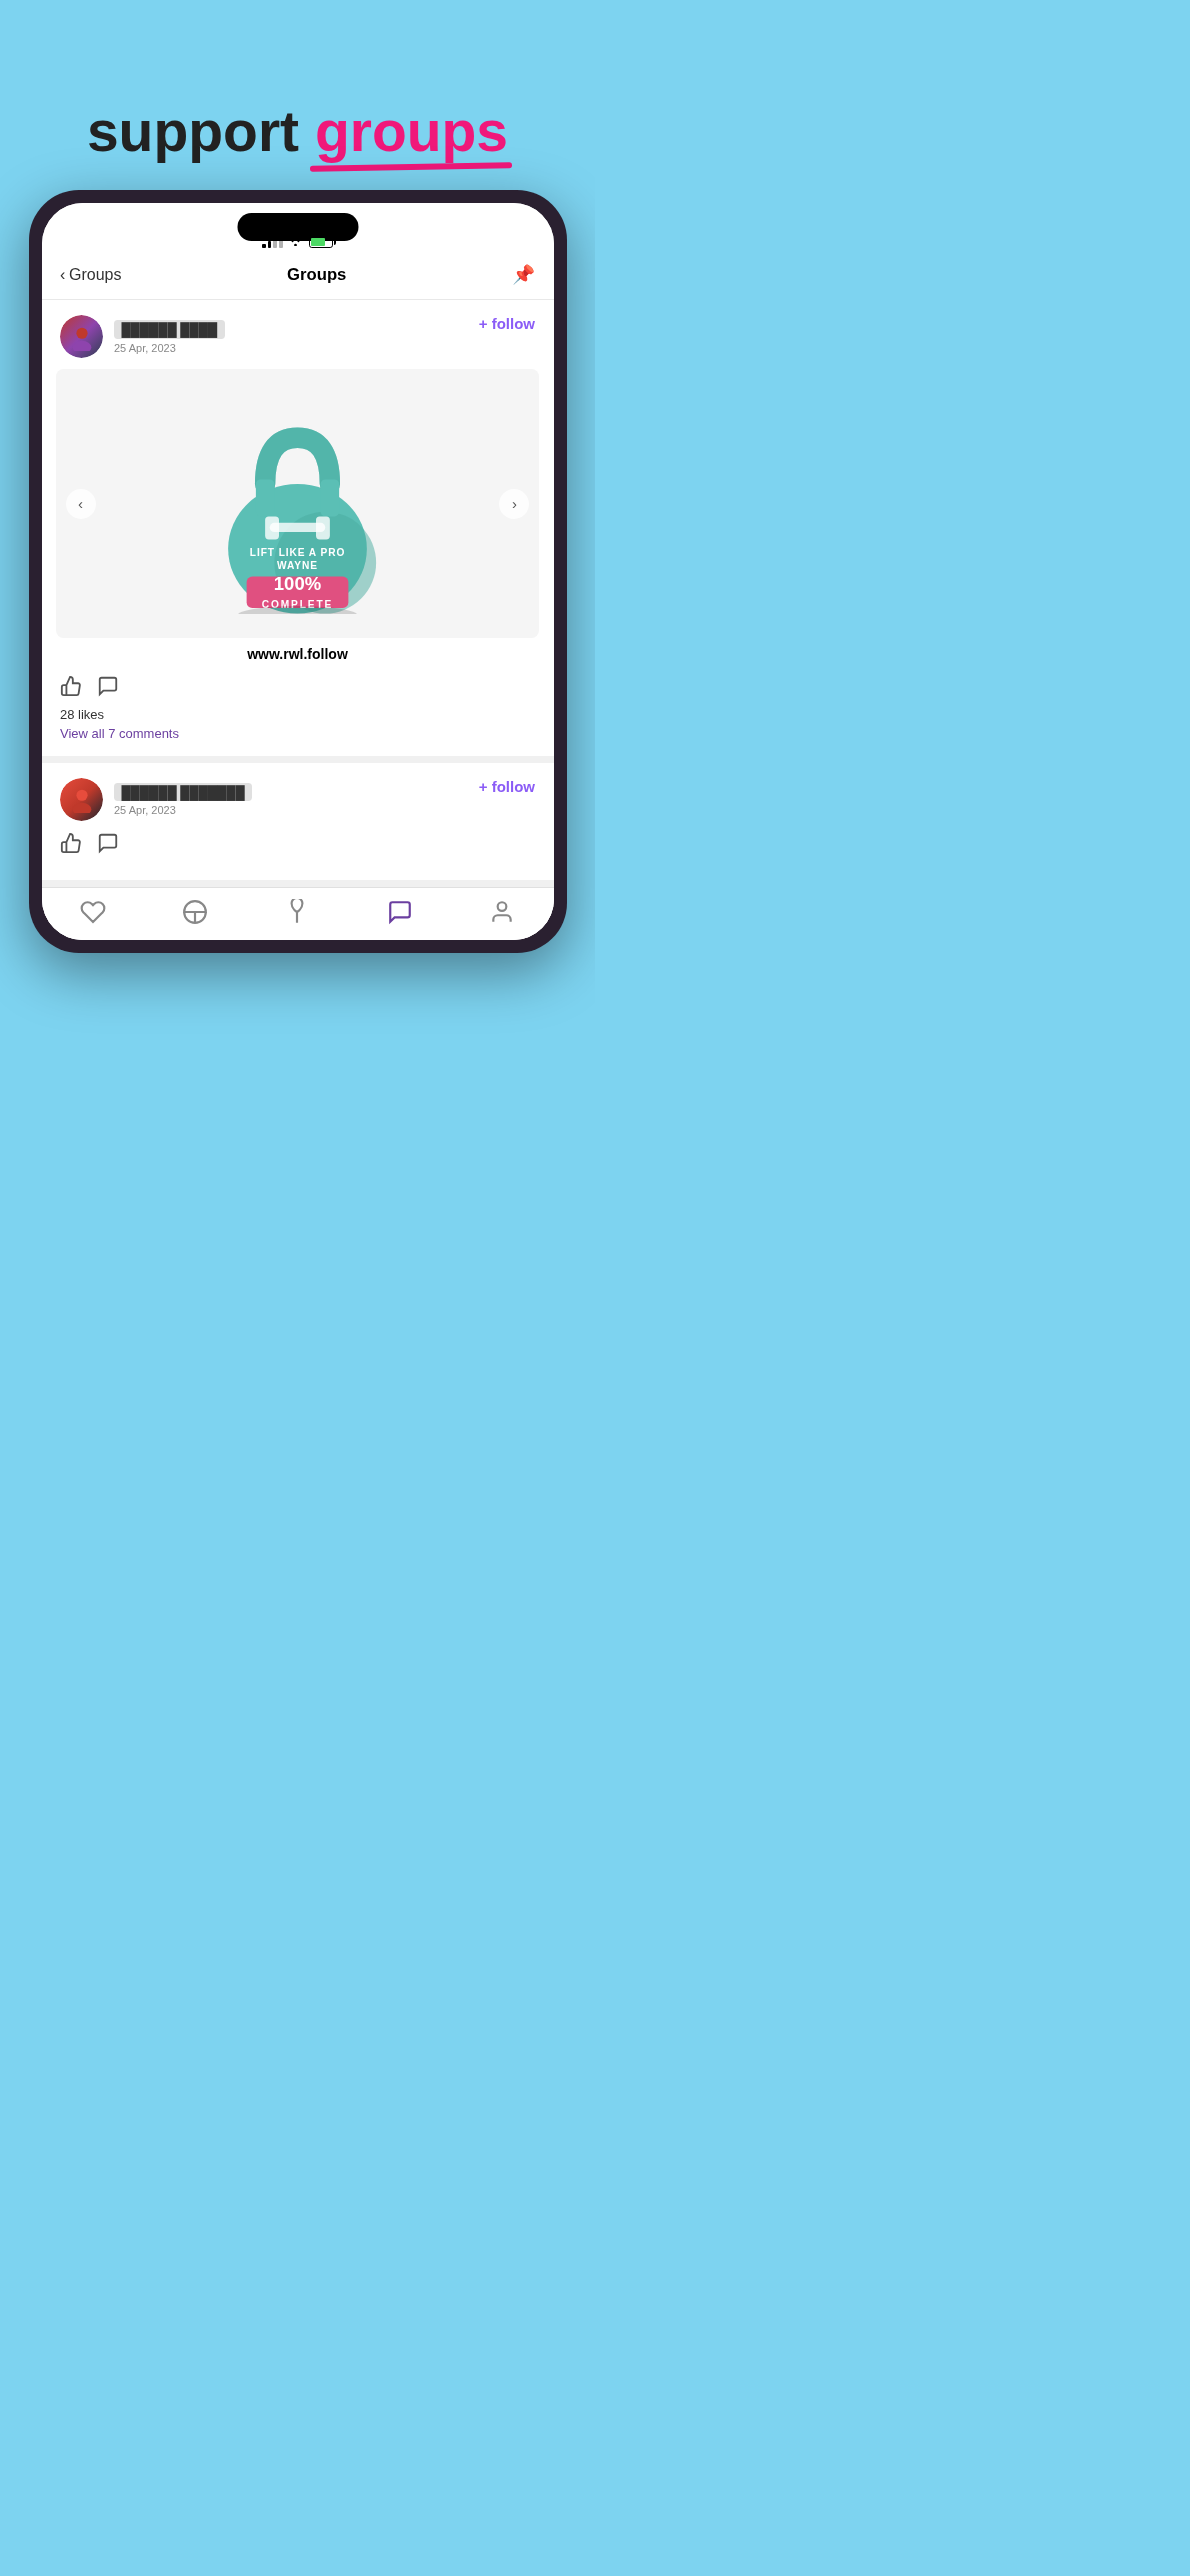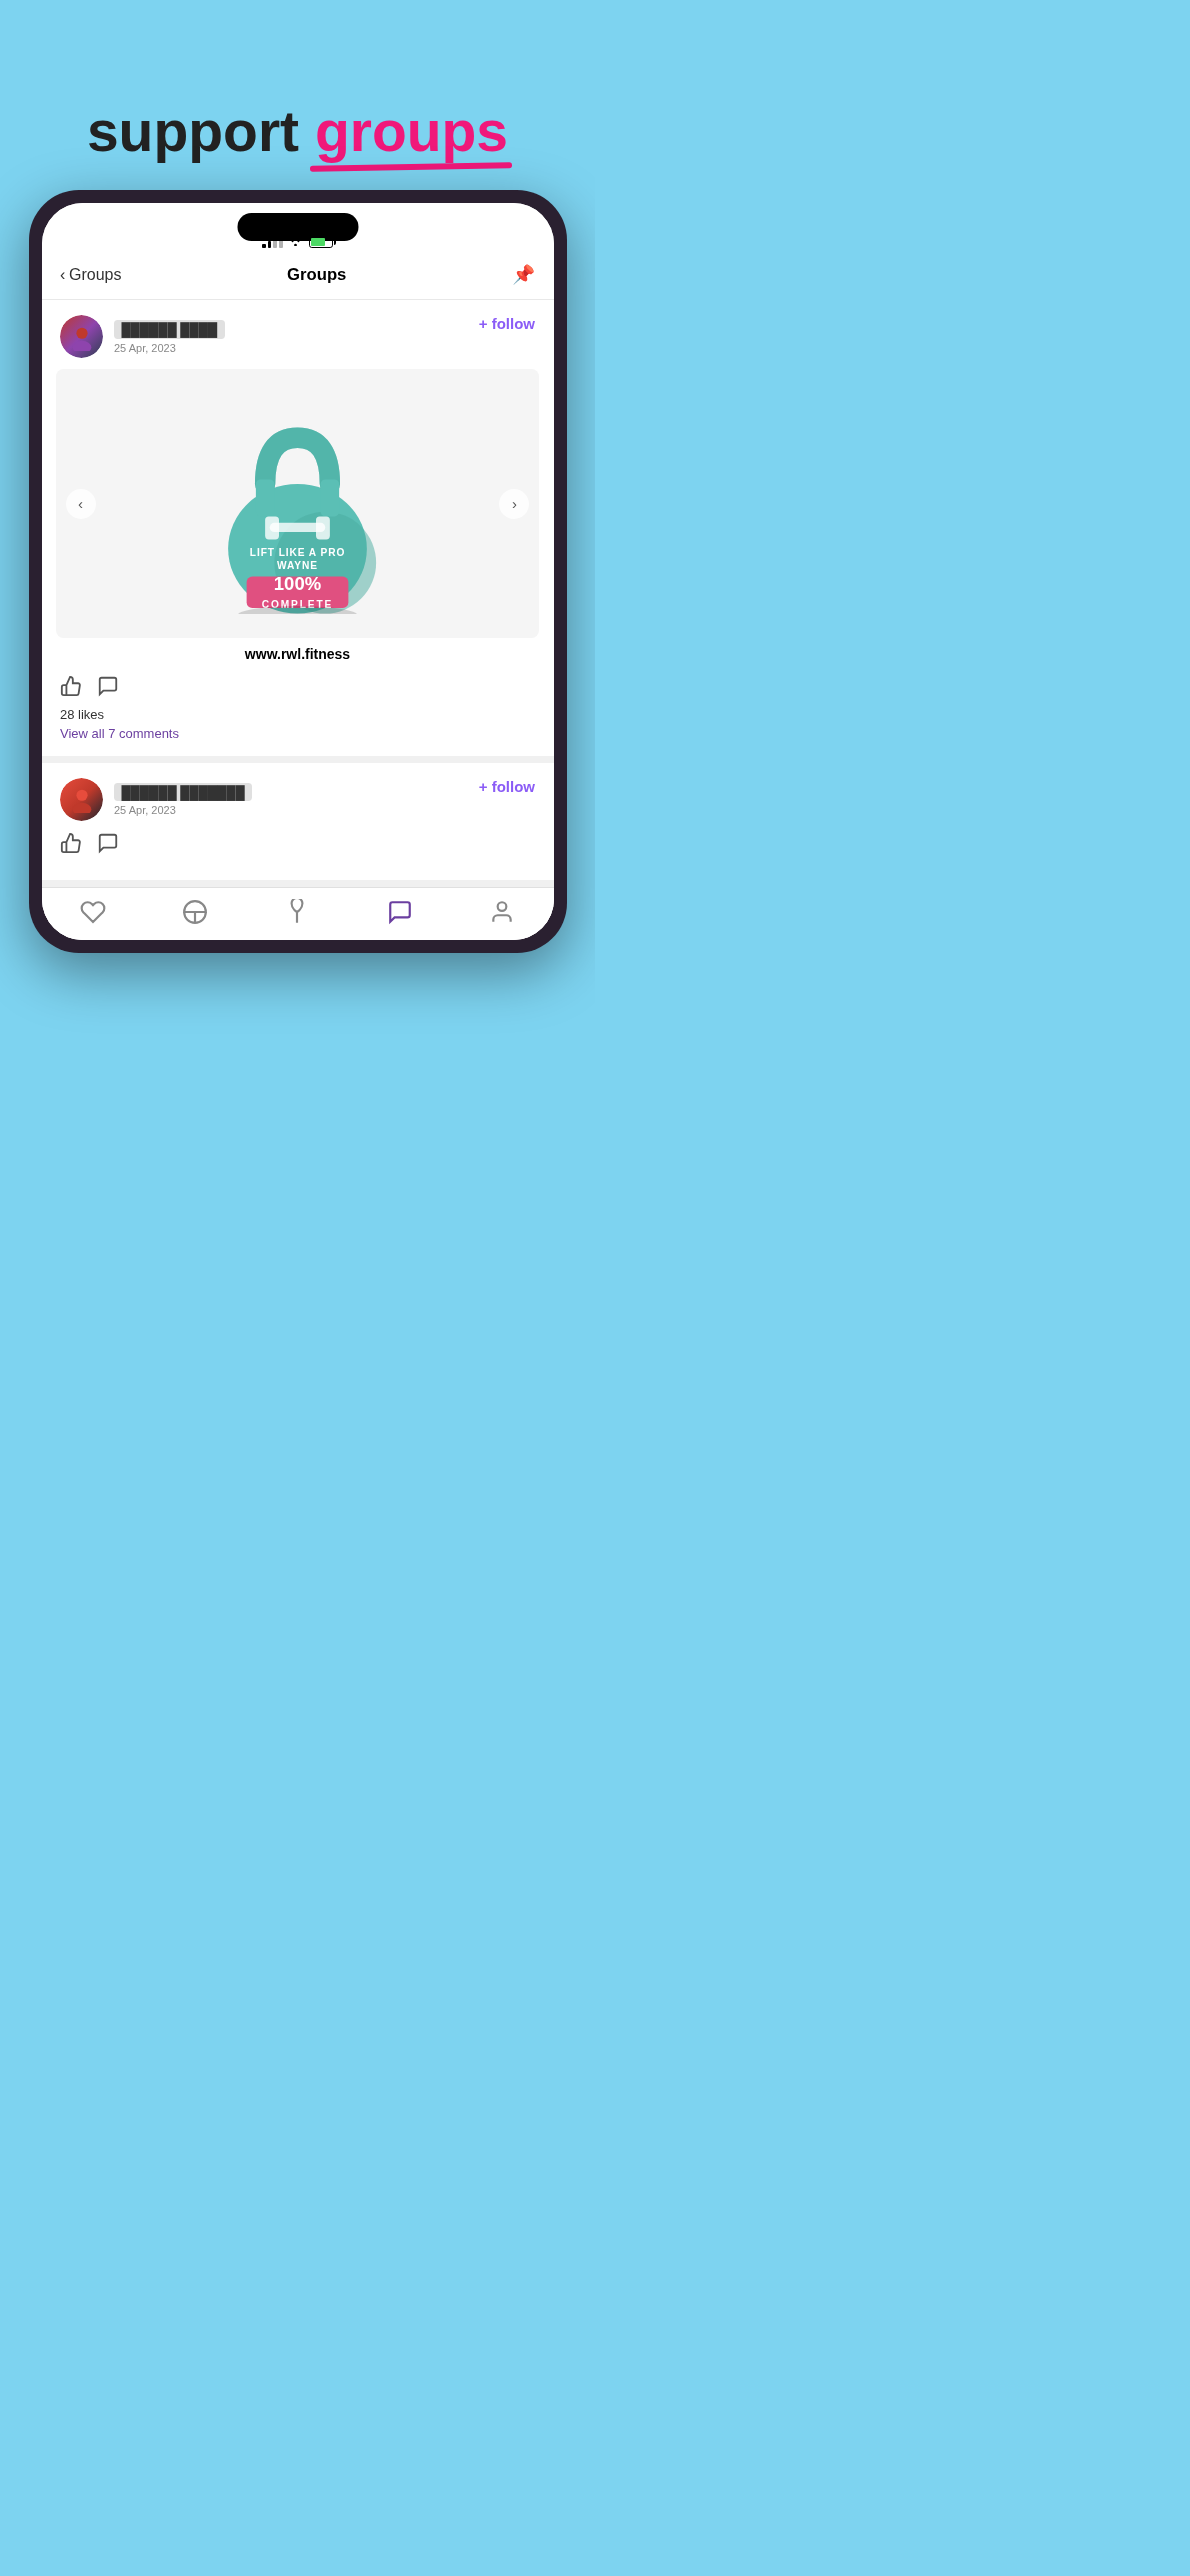--- a/index.html
+++ b/index.html
@@ -444,21 +444,21 @@
 
                 <text x="100" y="234" text-anchor="middle" font-size="11" font-weight="700" fill="white" letter-spacing="2">COMPLETE</text>
 
                 <ellipse cx="100" cy="242" rx="65" ry="10" fill="rgba(0,0,0,0.15)"></ellipse>
               </svg>
             </div>
             <div class="img-arrow img-arrow-right">›</div>
           </div>
         </div>
 
-        <div class="post-url">www.rwl.fitness</div>
+        <div class="post-url">www.rwl.follow</div>
 
         <div class="post-actions">
           <span class="action-icon">
             <svg width="22" height="22" viewBox="0 0 24 24" fill="none" stroke="#555" stroke-width="2">
               <path d="M14 9V5a3 3 0 00-3-3l-4 9v11h11.28a2 2 0 002-1.7l1.38-9a2 2 0 00-2-2.3H14z"></path>
               <path d="M7 22H4a2 2 0 01-2-2v-7a2 2 0 012-2h3"></path>
             </svg>
           </span>
           <span class="action-icon">
             <svg width="22" height="22" viewBox="0 0 24 24" fill="none" stroke="#555" stroke-width="2">

